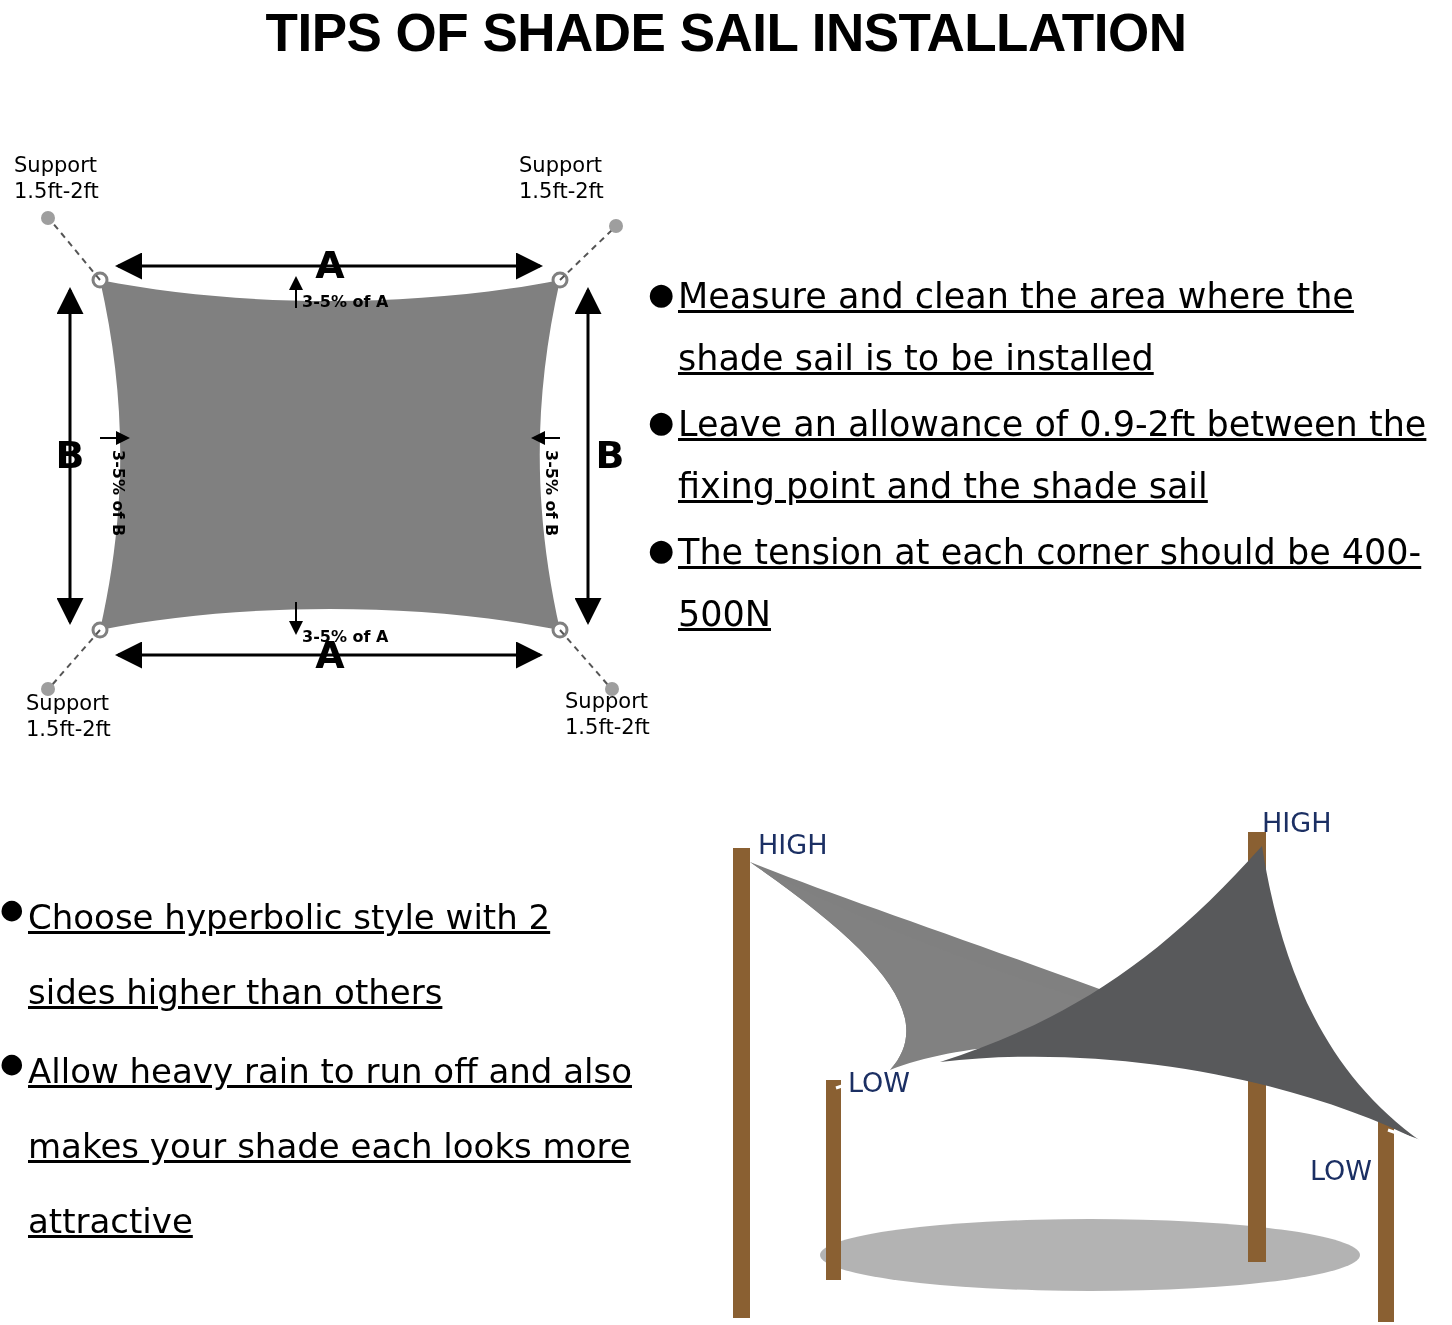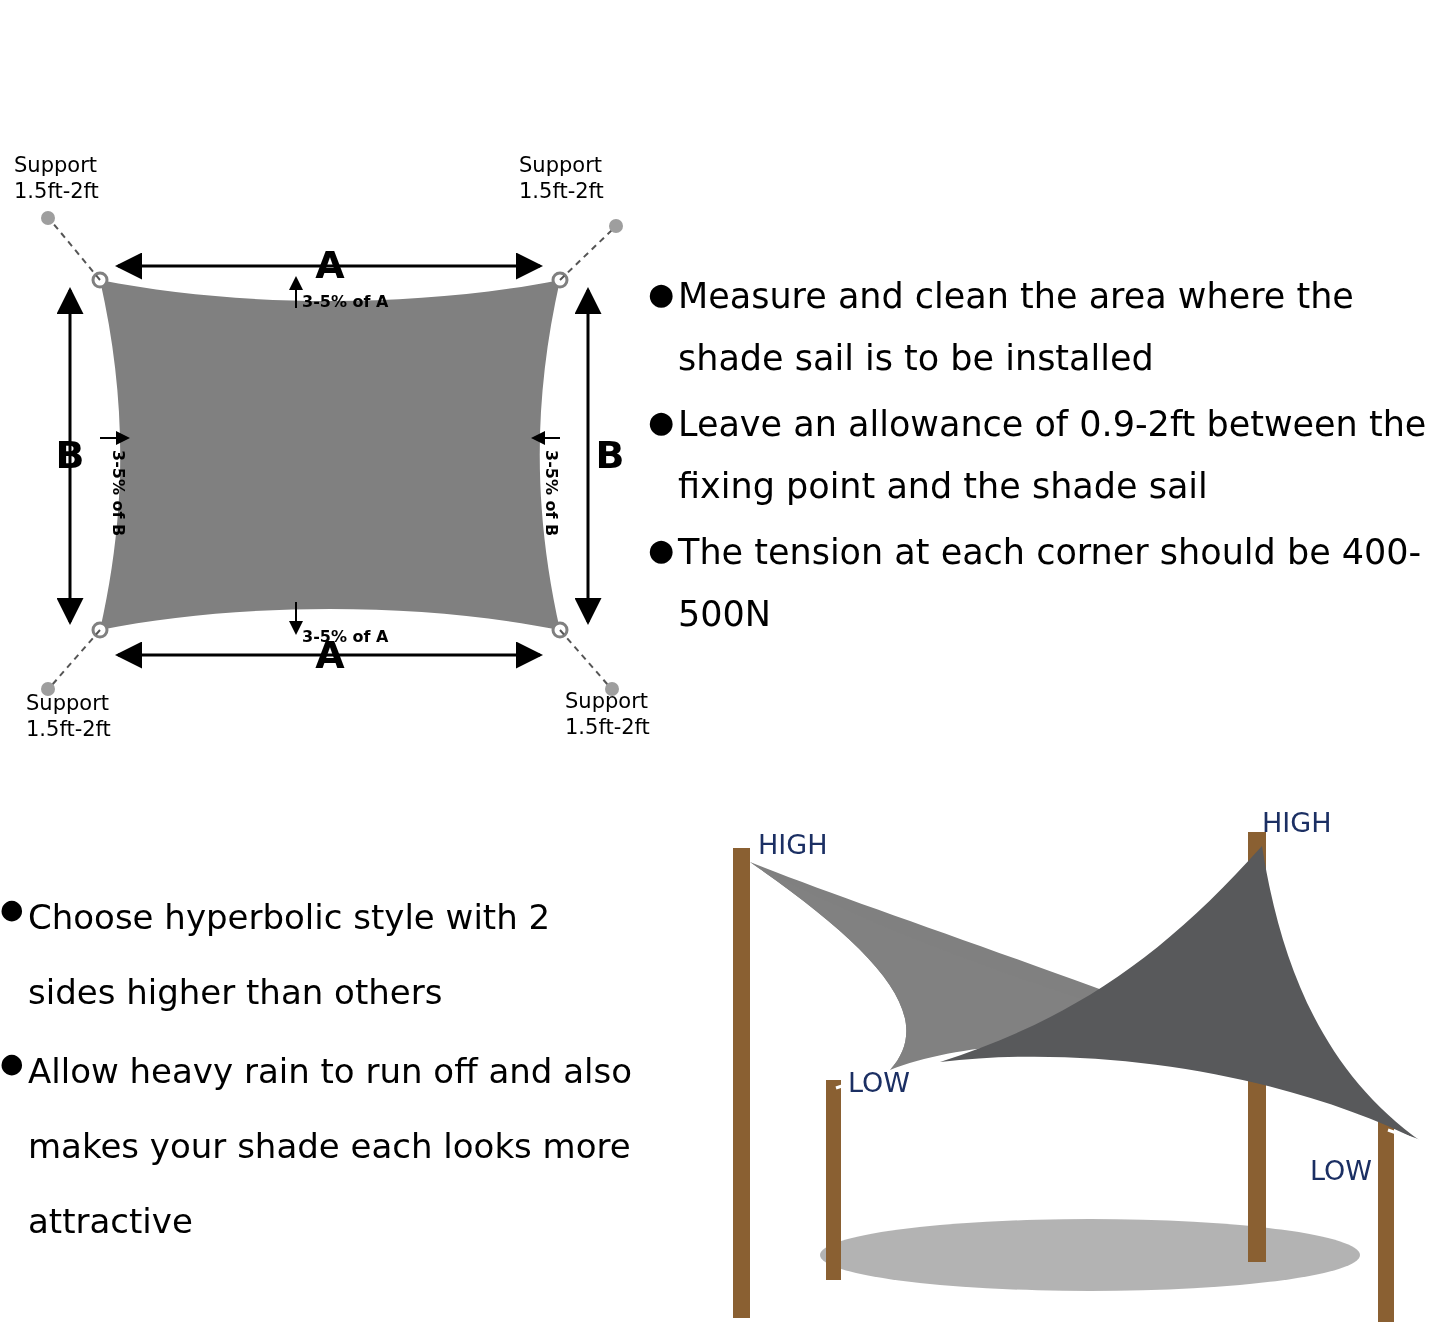--- a/index.html
+++ b/index.html
@@ -62,20 +62,21 @@
     font-size: 30px;
     line-height: 58px;
     text-align: left;
     color: #000;
   }
   .bullet-text {
     font-family: "DejaVu Sans", sans-serif;
     font-size: 35px;
     line-height: 62px;
     color: #000;
+    text-decoration: underline;
   }
   
   .bottom-bullets {
     position: absolute;
     left: 0px;
     top: 880px;
     width: 640px;
   }
   .bottom-bullets .bullet-dot {
     width: 28px;
@@ -118,20 +119,21 @@
     fill: #000;
     font-size: 38px;
     font-weight: bold;
   }
 </style>
 </head>
 <body>
 
 <div class="page">
 
+  <div class="title">TIPS OF SHADE SAIL INSTALLATION</div>
 
   <div class="top-diagram">
     <svg width="660" height="600" viewBox="0 0 660 600" xmlns="http://www.w3.org/2000/svg">
 
       <path d="M 100 130
                C 240 158, 420 158, 560 130
                C 533 250, 533 360, 560 480
                C 420 452, 240 452, 100 480
                C 127 360, 127 250, 100 130 Z" fill="#808080" stroke="none"></path>
 

